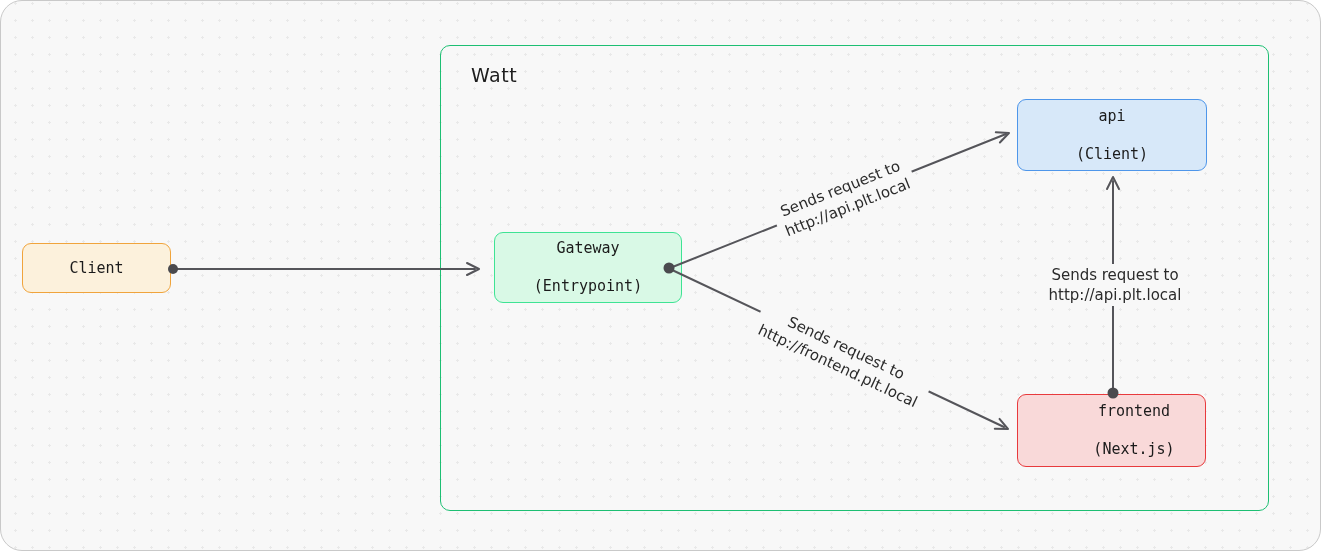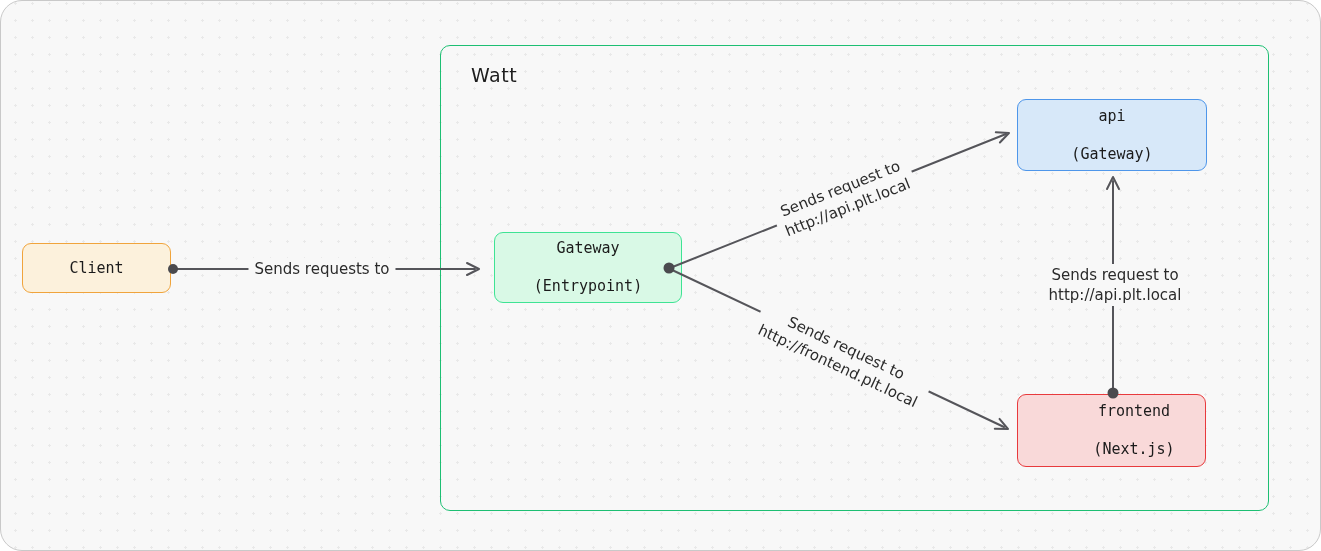--- a/index.html
+++ b/index.html
@@ -110,21 +110,21 @@
     <span>Client</span>
   </div>
 
   <div class="node node-gateway">
     <span>Gateway</span>
     <span>(Entrypoint)</span>
   </div>
 
   <div class="node node-api">
     <span>api</span>
-    <span>(Gateway)</span>
+    <span>(Client)</span>
   </div>
 
   <div class="node node-frontend">
     <span>frontend</span>
     <span>(Next.js)</span>
   </div>
 
   <svg class="arrows" viewBox="0 0 1321 551" xmlns="http://www.w3.org/2000/svg">
 
     <line x1="172" y1="268" x2="474" y2="268"></line>
@@ -136,23 +136,20 @@
 
     <line x1="669" y1="268" x2="1003" y2="426"></line>
     <polyline points="993.8,427.8 1007,428 998.5,417.9"></polyline>
     <circle cx="668" cy="267" r="5.5"></circle>
 
     <line x1="1112" y1="390" x2="1112" y2="180"></line>
     <polyline points="1106,188 1112,176 1118,188"></polyline>
     <circle cx="1112" cy="392" r="5.5"></circle>
   </svg>
 
-  <div class="edge-label lbl-client-gateway">
-    <span>Sends requests to</span>
-  </div>
 
   <div class="edge-label lbl-gateway-api">
     <span>Sends request to</span>
     <span>http://api.plt.local</span>
   </div>
 
   <div class="edge-label lbl-gateway-frontend">
     <span>Sends request to</span>
     <span>http://frontend.plt.local</span>
   </div>

